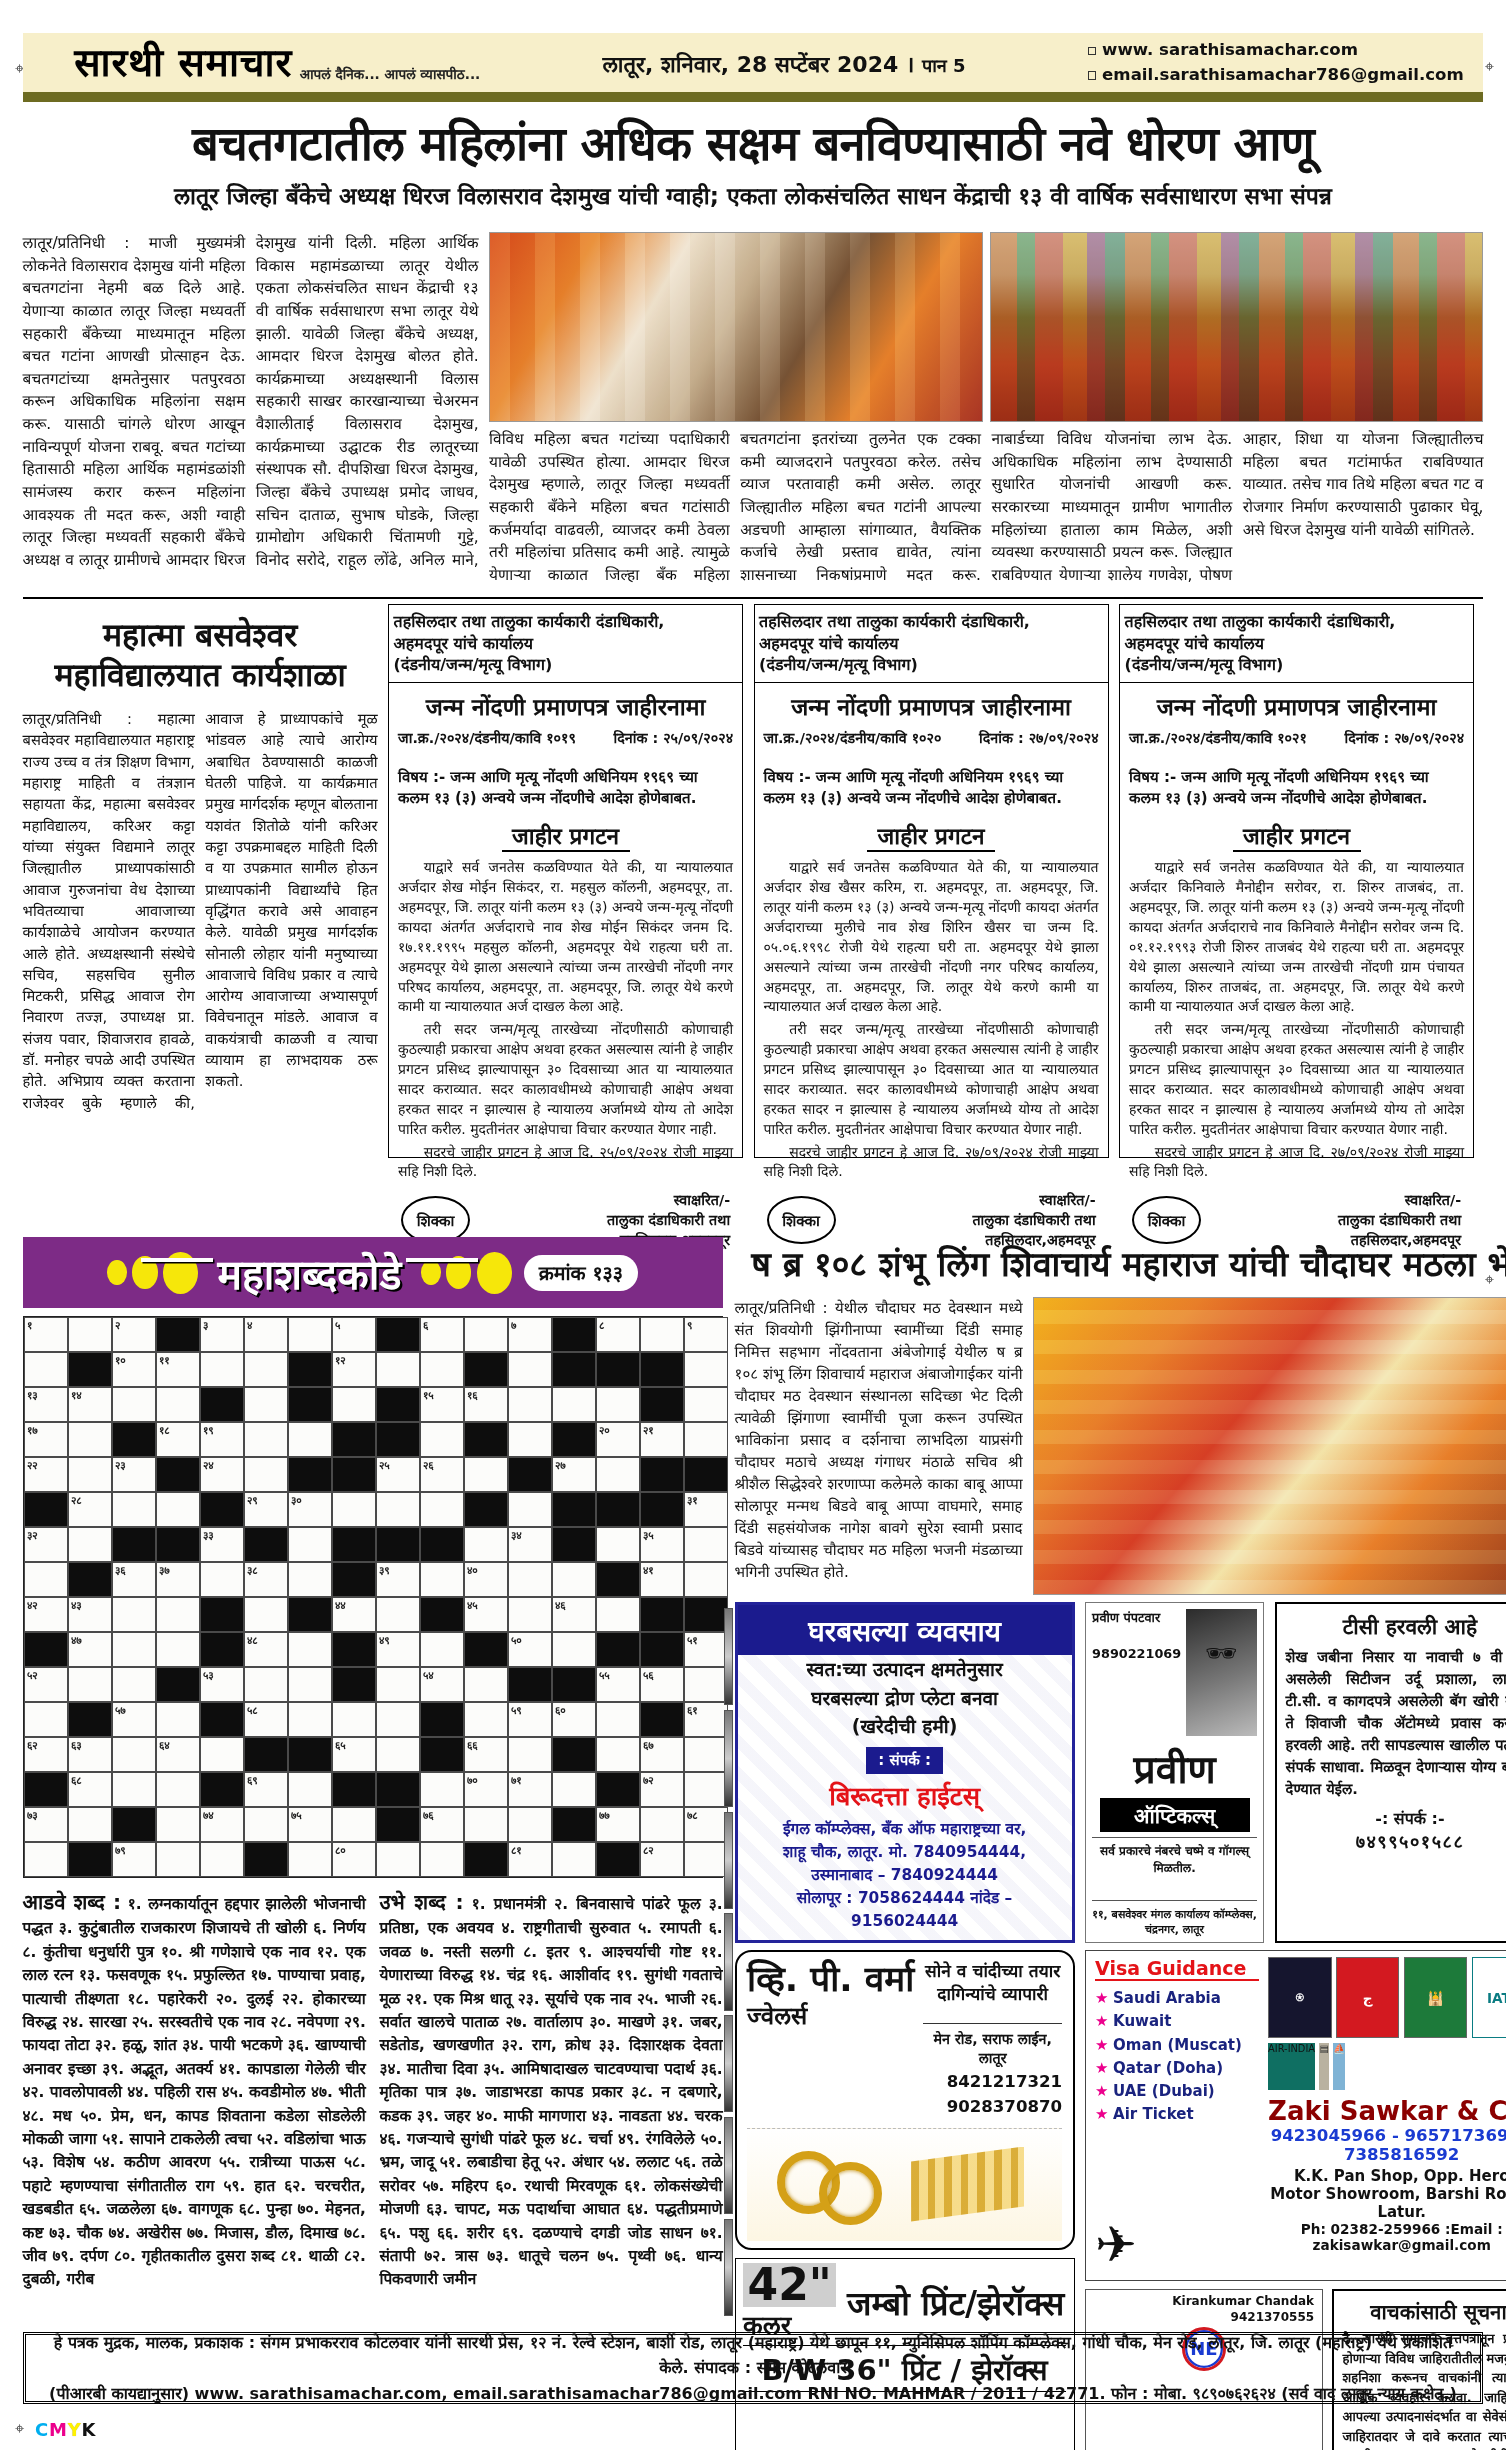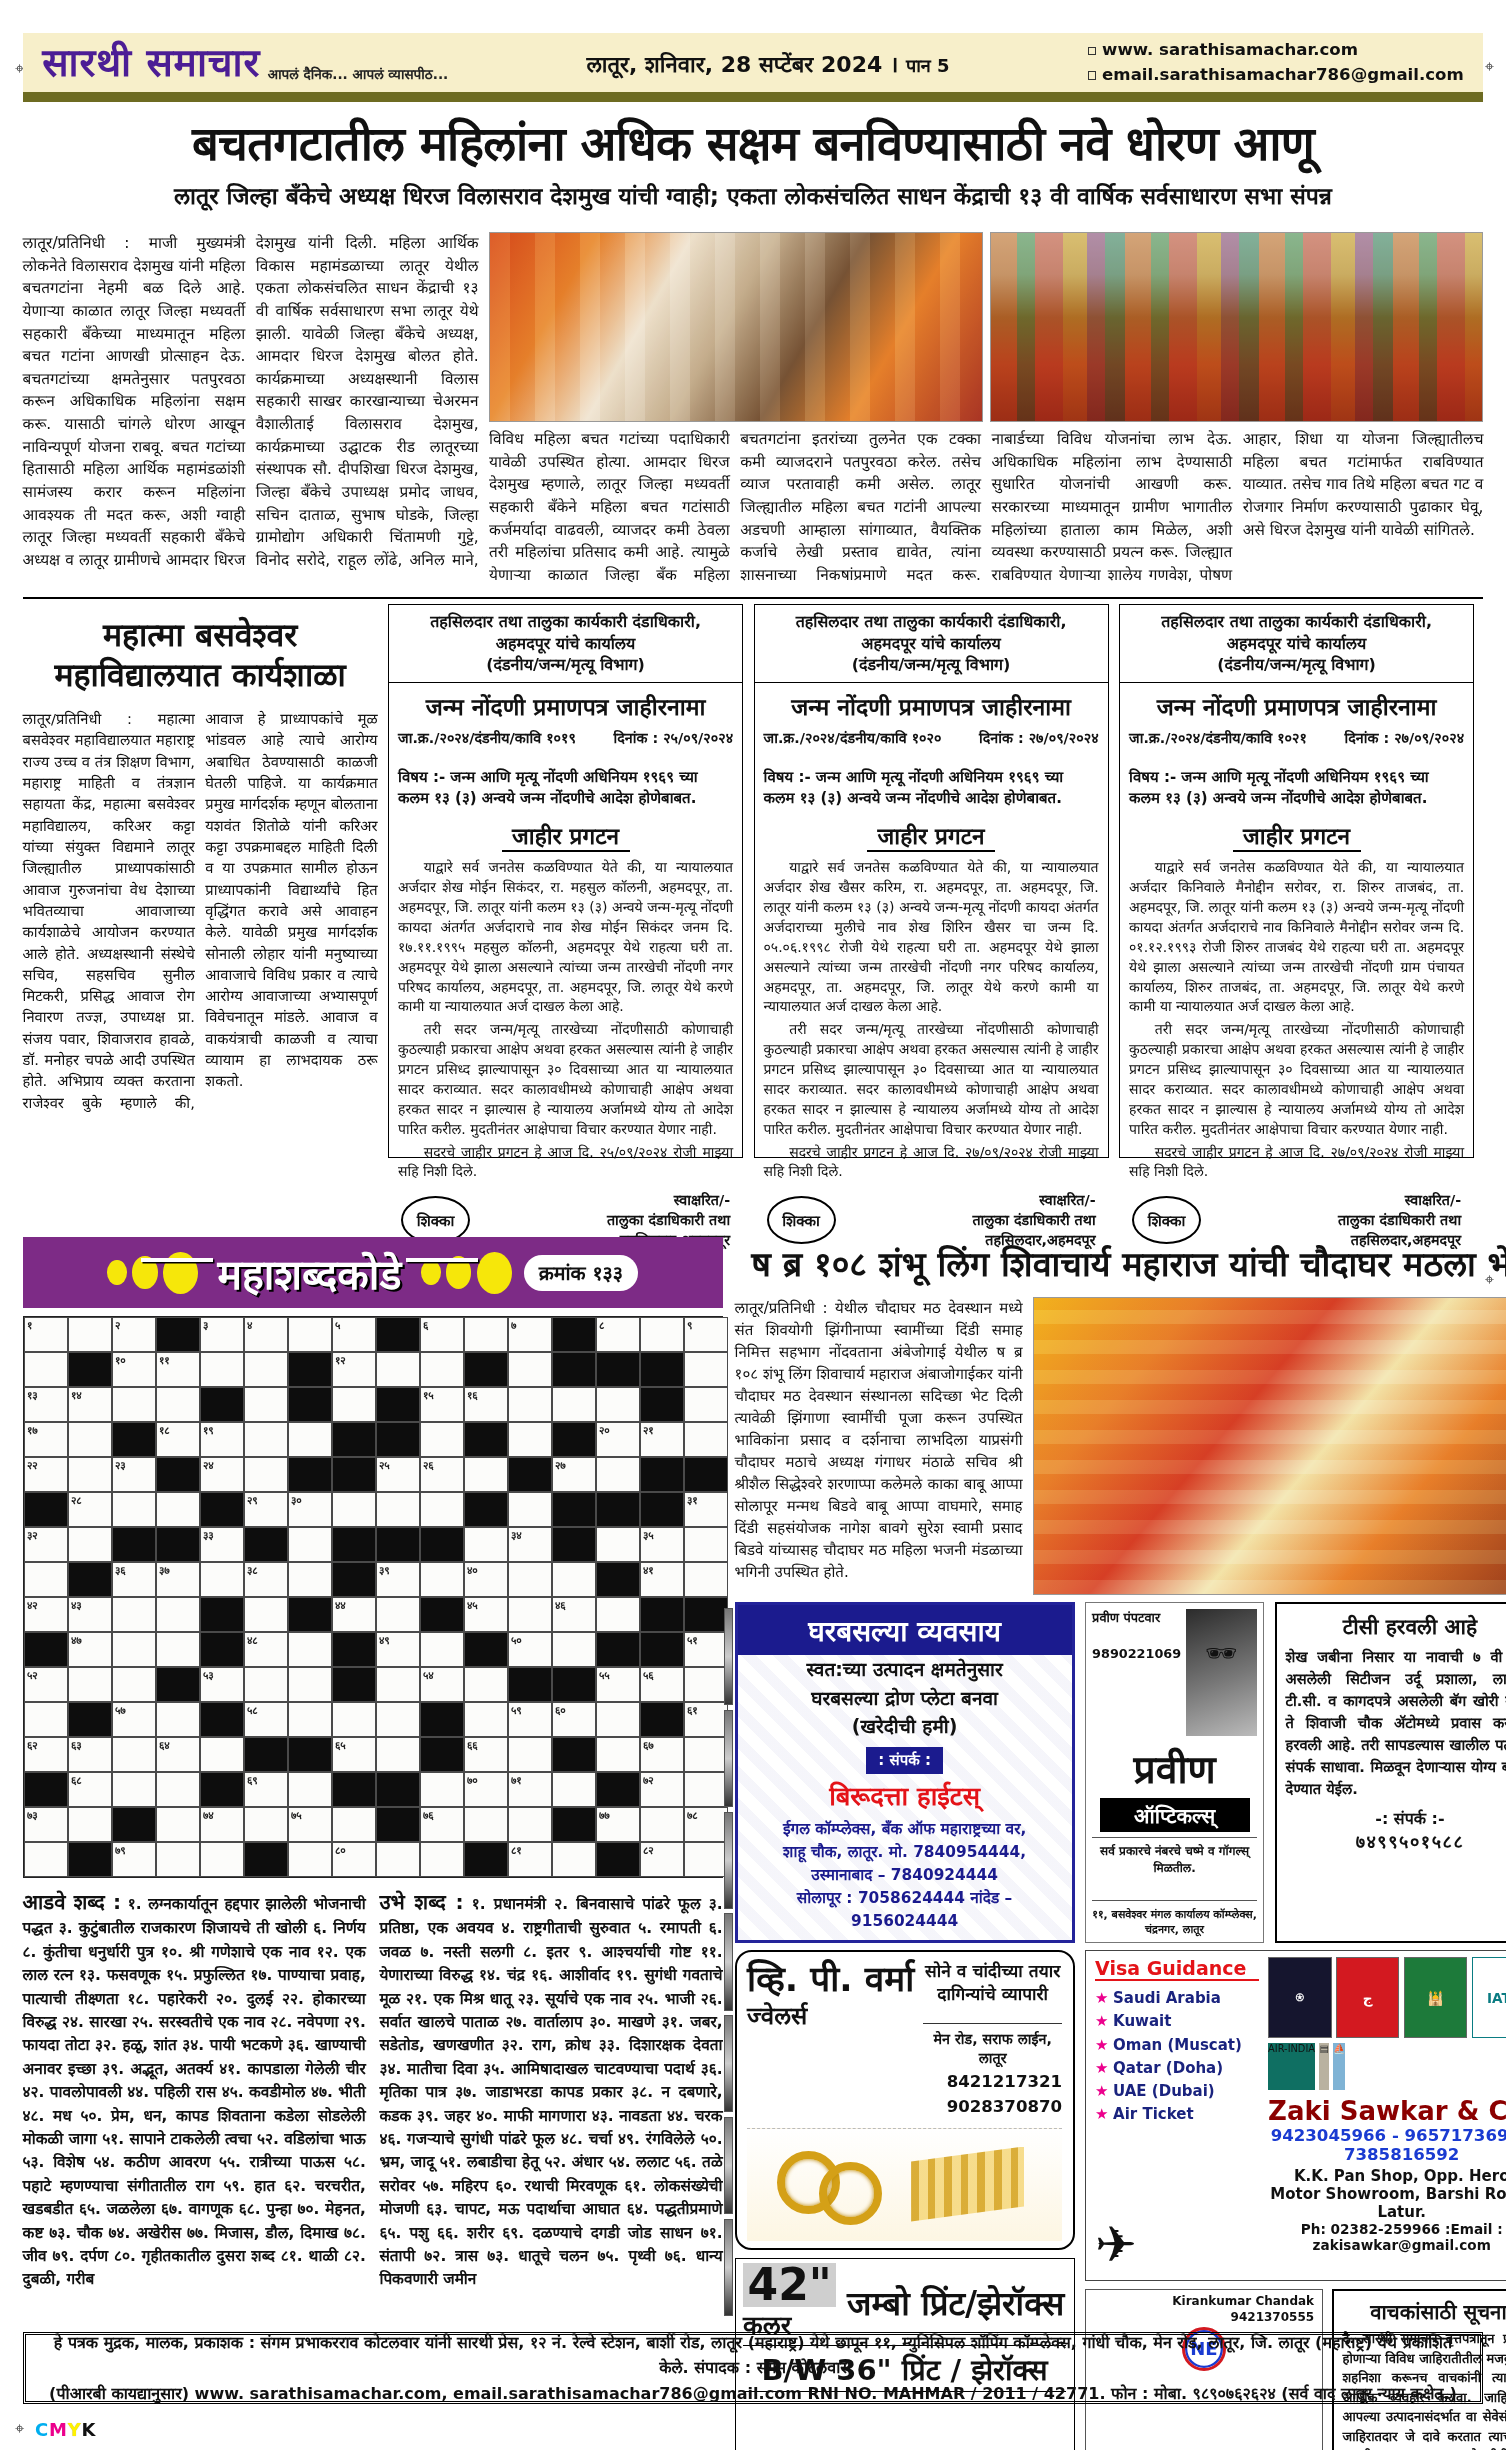--- a/index.html
+++ b/index.html
@@ -7,21 +7,21 @@
   body { font-family: "DejaVu Sans", "Liberation Sans", sans-serif; color:#111; }
   .page { position:relative; width:1506px; height:2450px; background:#fff; overflow:hidden; }
 
   
   .regmark { position:absolute; font-size:16.6px; color:#444; }
   .cmyk { position:absolute; font-weight:bold; font-size:18px; letter-spacing:0.8px; }
   .cmyk .c{color:#00aeef}.cmyk .m{color:#ec008c}.cmyk .y{color:#fff200; text-shadow:0 0 0.8px #999;}.cmyk .k{color:#111}
 
   
   .masthead-band { position:absolute; left:22.6px; right:22.6px; top:33px; height:59px; background:#f7efca; display:flex; align-items:center; padding:0 19.6px; }
-  .brand { color:#4c1d95; font-size:39px; font-weight:800; letter-spacing:0.8px; line-height:1; white-space:nowrap; }
+  .brand { color:#000000; font-size:39px; font-weight:800; letter-spacing:0.8px; line-height:1; white-space:nowrap;margin-left:32px; }
   .tagline { font-size:13.6px; font-weight:700; color:#222; margin:21px 0 0 7.5px; white-space:nowrap; }
   .dateline { flex:1; text-align:center; font-size:22px; font-weight:800; white-space:nowrap; }
   .dateline .page-no { font-size:18px; }
   .head-links { font-size:16.6px; font-weight:600; line-height:1.45; white-space:nowrap; }
   .head-links .sq { display:inline-block; width:8.3px; height:8.3px; border:1.5px solid #333; margin-right:6px; }
   .olive-bar { position:absolute; left:22.6px; right:22.6px; top:92px; height:9.8px; background:#6d6b21; }
 
   
   .main-headline { position:absolute; left:22.6px; right:22.6px; top:110px; text-align:center; font-size:47px; font-weight:800; letter-spacing:-0.8px; }
   .sub-headline { position:absolute; left:22.6px; right:22.6px; top:179px; text-align:center; font-size:23px; font-weight:800; }
@@ -39,21 +39,21 @@
   .photo-crowd { background:linear-gradient(180deg,#ded4c4 0%,#cfc0a8 22%,#b2793c 45%,#c2552e 70%,#a33a22 100%); }
   .photo-crowd::after{ content:""; position:absolute; inset:0; background:repeating-linear-gradient(90deg,#e67e22 0 25.6px,#27ae60 25.6px 44px,#e74c3c 44px 72px,#f1c40f 72px 96px,#8e44ad 96px 114px,#16a085 114px 134px); opacity:.45; mix-blend-mode:multiply; }
 
   .rule-h { position:absolute; left:22.6px; right:22.6px; top:597px; height:2.3px; background:#000; }
 
   
   .row2 { position:absolute; left:22.6px; right:22.6px; top:604px; height:627px; display:grid; grid-template-columns: 355px 355px 355px 355px; gap:10.5px; }
   .article2 h2 { text-align:center; font-size:32px; font-weight:800; line-height:1.25; margin:10.5px 0 13.6px; }
   .article2 .body { column-count:2; column-gap:10.5px; font-size:14.7px; line-height:1.45; text-align:justify; }
   .notice { border:1.9px solid #000; height:554px; padding:0; font-size:14.3px; display:flex; flex-direction:column; }
-  .notice-office { border-bottom:1.9px solid #000; text-align:center; font-weight:800; font-size:16px; padding:6px 4.5px; line-height:1.35; }
+  .notice-office { border-bottom:1.9px solid #000; text-align:left; font-weight:800; font-size:16px; padding:6px 4.5px; line-height:1.35; }
   .notice-inner { padding:6px 9px 4.5px; flex:1; display:flex; flex-direction:column; }
   .notice-title { text-align:center; font-size:23px; font-weight:800; margin:1.5px 0 6px; white-space:nowrap; }
   .notice-meta { display:flex; justify-content:space-between; font-weight:800; font-size:14.3px; margin-bottom:20px; }
   .notice-subject { font-weight:800; font-size:15px; line-height:1.4; margin-bottom:6px; }
   .notice-proc { text-align:center; font-size:22.6px; font-weight:800; margin:4.5px 0 7.5px; }
   .notice-proc span{ border-bottom:2.3px solid #000; padding:0 10.5px 1.5px; }
   .notice-body { text-align:justify; line-height:1.42; font-size:14px; }
   .notice-body p { text-indent:25.6px; margin-bottom:3px; }
   .notice-footer { display:flex; align-items:center; justify-content:space-between; margin-top:auto; padding:4.5px 3px 7.5px; }
   .stamp { width:69px; height:48px; border:2.3px solid #000; border-radius:50%; display:flex; align-items:center; justify-content:center; font-weight:800; font-size:15px; }

